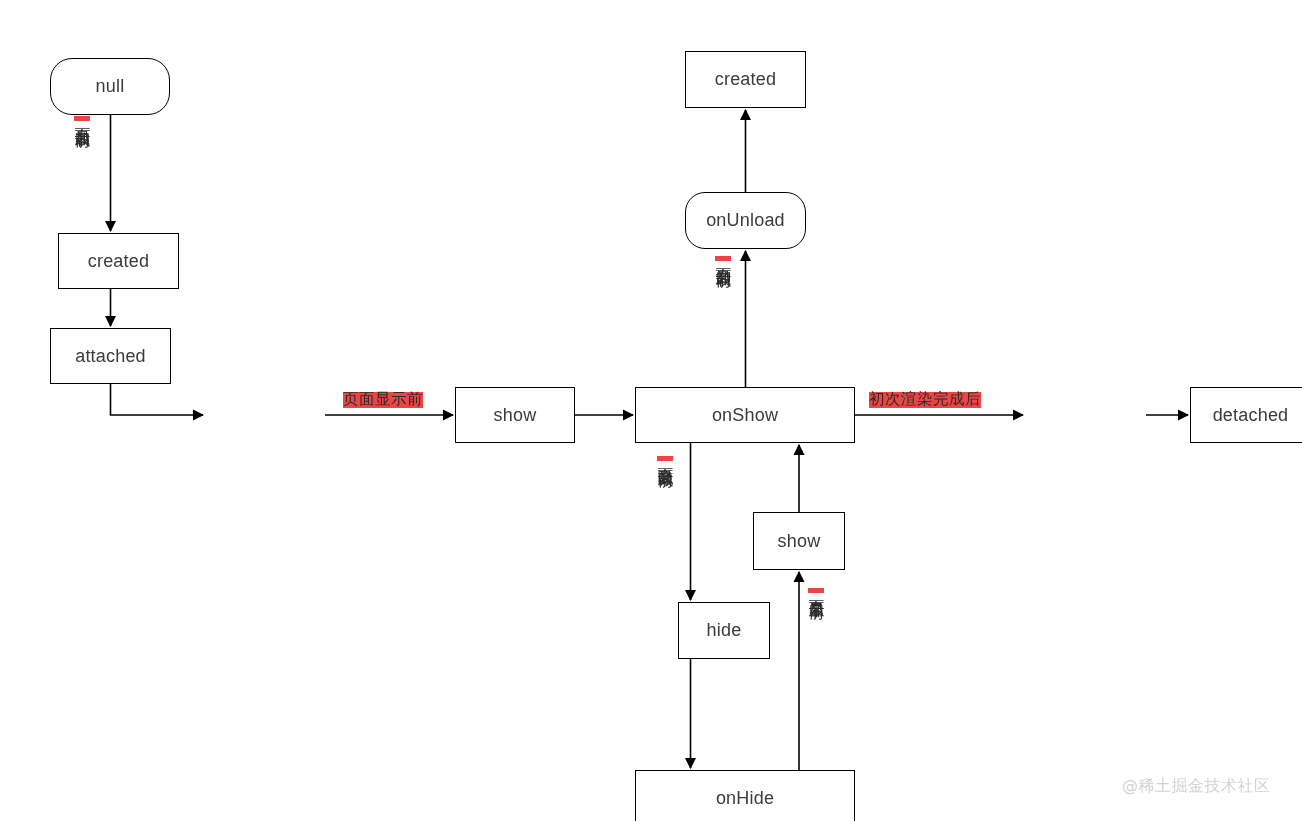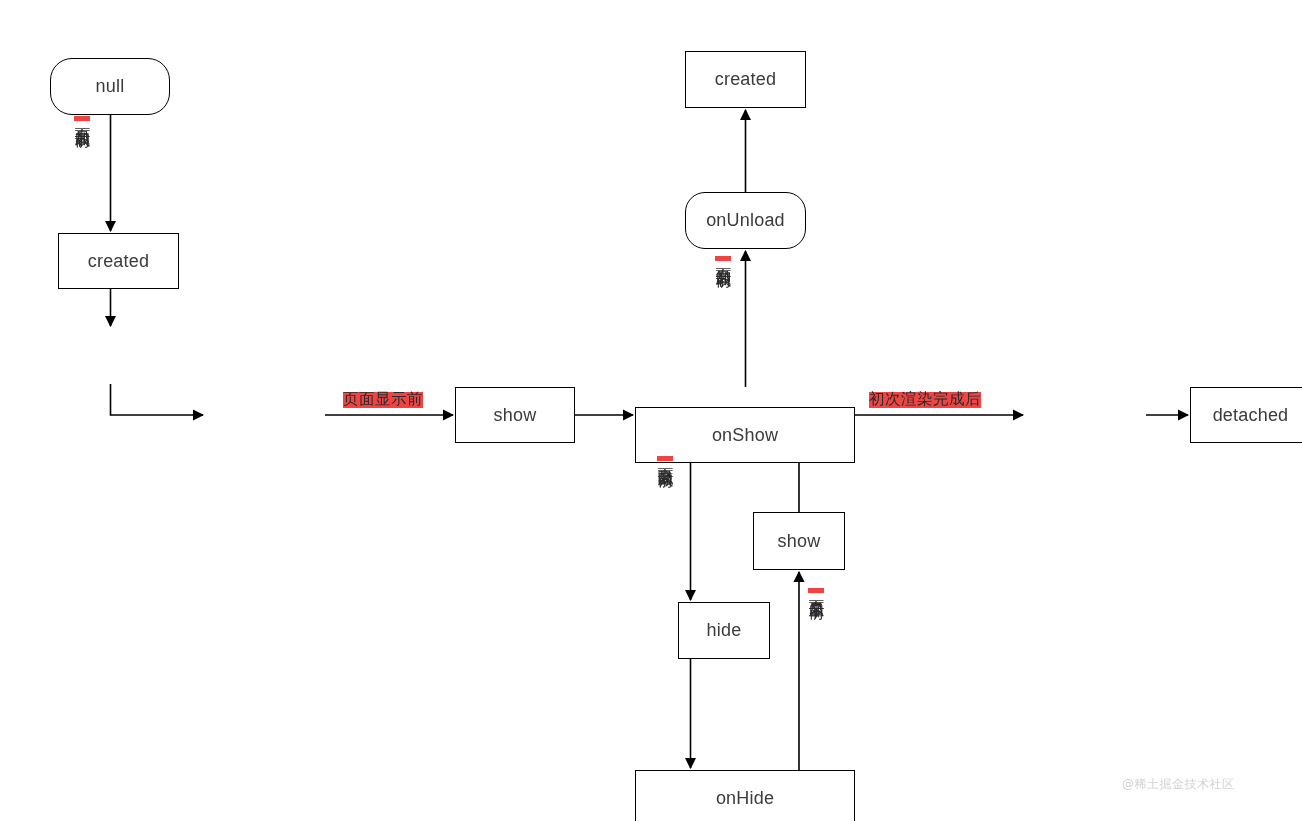--- a/index.html
+++ b/index.html
@@ -53,21 +53,21 @@
     text-orientation: upright;
     line-height: 1.0;
     letter-spacing: 1px;
   }
   .edge-label.horizontal {
     letter-spacing: 0.5px;
   }
   .watermark {
     position: absolute;
     color: #d2d2d2;
-    font-size: 12px;
+    font-size: 16px;
     font-family: "DejaVu Sans", "Liberation Sans", sans-serif;
     letter-spacing: 0.5px;
     z-index: 5;
     white-space: nowrap;
   }
 </style>
 </head>
 <body>
 
 <div id="canvas">
@@ -94,24 +94,27 @@
       <path d="M 799 512 L 799 445"></path>
     </g>
   </svg>
 
   <div class="node" style="left:50px;top:58px;width:120px;height:57px;border-radius:22px;">
     <span>null</span>
   </div>
   <div class="node" style="left:50px;top:233px;width:121px;height:56px;margin-left:8px;">
     <span>created</span>
   </div>
+  <div class="node" style="left:50px;top:328px;width:121px;height:56px;">
+    <span>attached</span>
+  </div>
   <div class="node" style="left:455px;top:387px;width:120px;height:56px;">
     <span>show</span>
   </div>
-  <div class="node" style="left:635px;top:387px;width:220px;height:56px;margin-top:20px;">
+  <div class="node" style="left:635px;top:387px;width:220px;height:56px;">
     <span>onShow</span>
   </div>
   <div class="node" style="left:1190px;top:387px;width:121px;height:56px;">
     <span>detached</span>
   </div>
   <div class="node" style="left:685px;top:51px;width:121px;height:57px;">
     <span>created</span>
   </div>
   <div class="node" style="left:685px;top:192px;width:121px;height:57px;border-radius:20px;">
     <span>onUnload</span>

